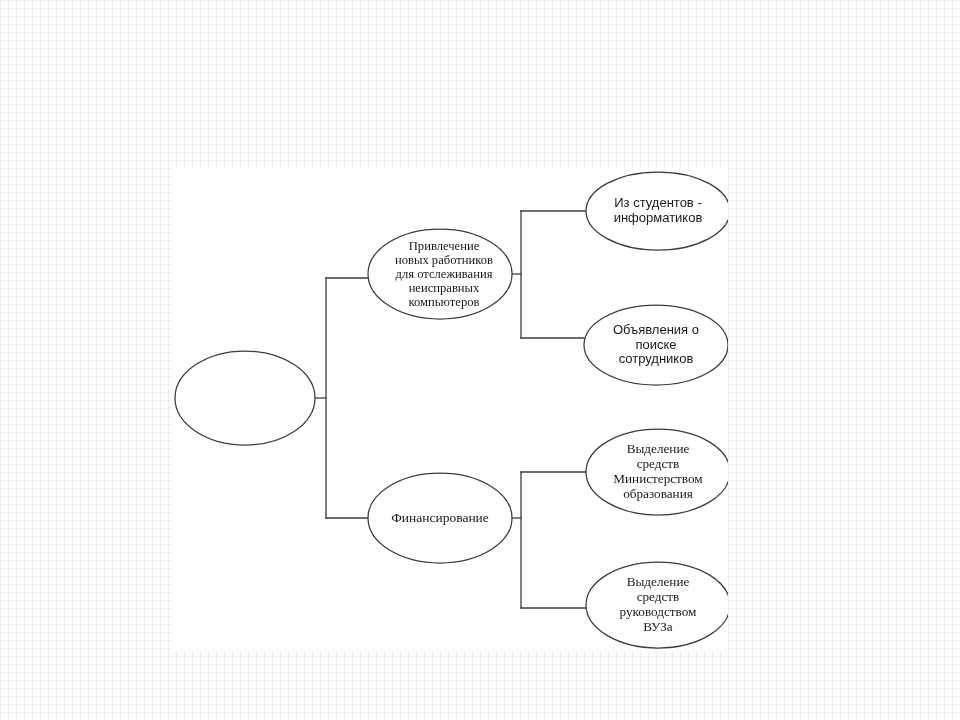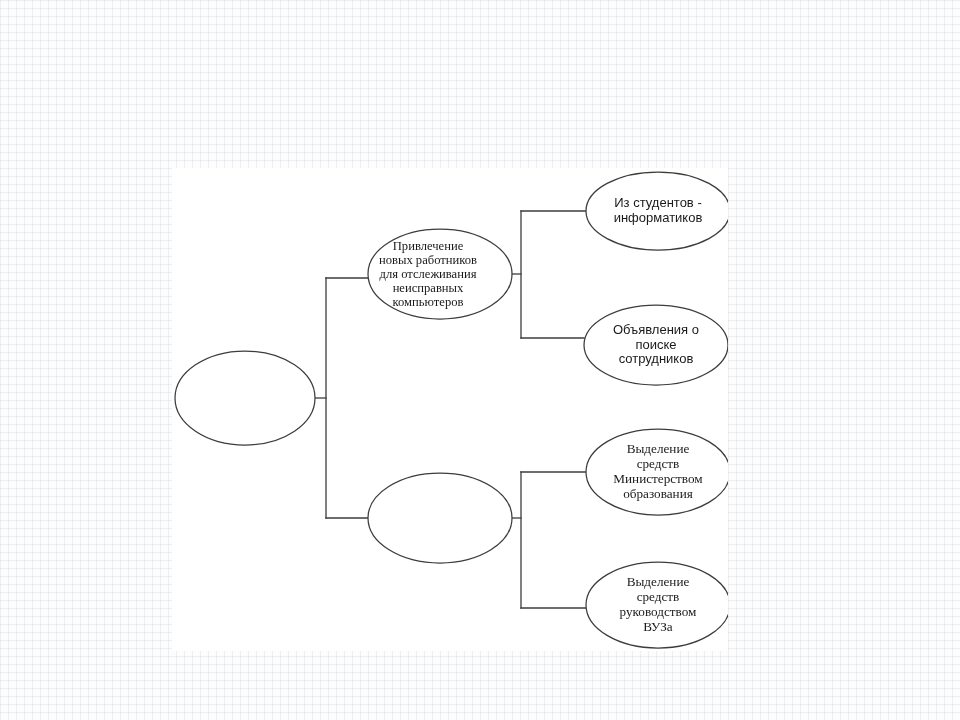--- a/index.html
+++ b/index.html
@@ -100,26 +100,27 @@
         <ellipse cx="268" cy="106" rx="72" ry="45"></ellipse>
         <ellipse cx="268" cy="350" rx="72" ry="45"></ellipse>
         <ellipse cx="486" cy="43" rx="72" ry="39"></ellipse>
         <ellipse cx="484" cy="177" rx="72" ry="40"></ellipse>
         <ellipse cx="486" cy="304" rx="72" ry="43"></ellipse>
         <ellipse cx="486" cy="437" rx="72" ry="43"></ellipse>
       </g>
     </svg>
 
 
-    <div class="node-label serif-node" style="left:184px; top:61px; width:144px; height:90px; font-size:12.6px;">Привлечение
+    <div class="node-label serif-node" style="left:200px; top:61px; width:144px; height:90px; font-size:12.6px;">Привлечение
 новых работников
 для отслеживания
 неисправных
 компьютеров</div>
 
+    <div class="node-label serif-node" style="left:196px; top:305px; width:144px; height:90px; font-size:13.5px;">Финансирование</div>
 
     <div class="node-label sans-node" style="left:414px; top:4px; width:144px; height:78px; font-size:13px;">Из студентов -
 информатиков</div>
 
     <div class="node-label sans-node" style="left:412px; top:137px; width:144px; height:80px; font-size:13px;">Объявления о
 поиске
 сотрудников</div>
 
     <div class="node-label serif-node" style="left:414px; top:261px; width:144px; height:86px; font-size:13.2px;">Выделение
 средств

